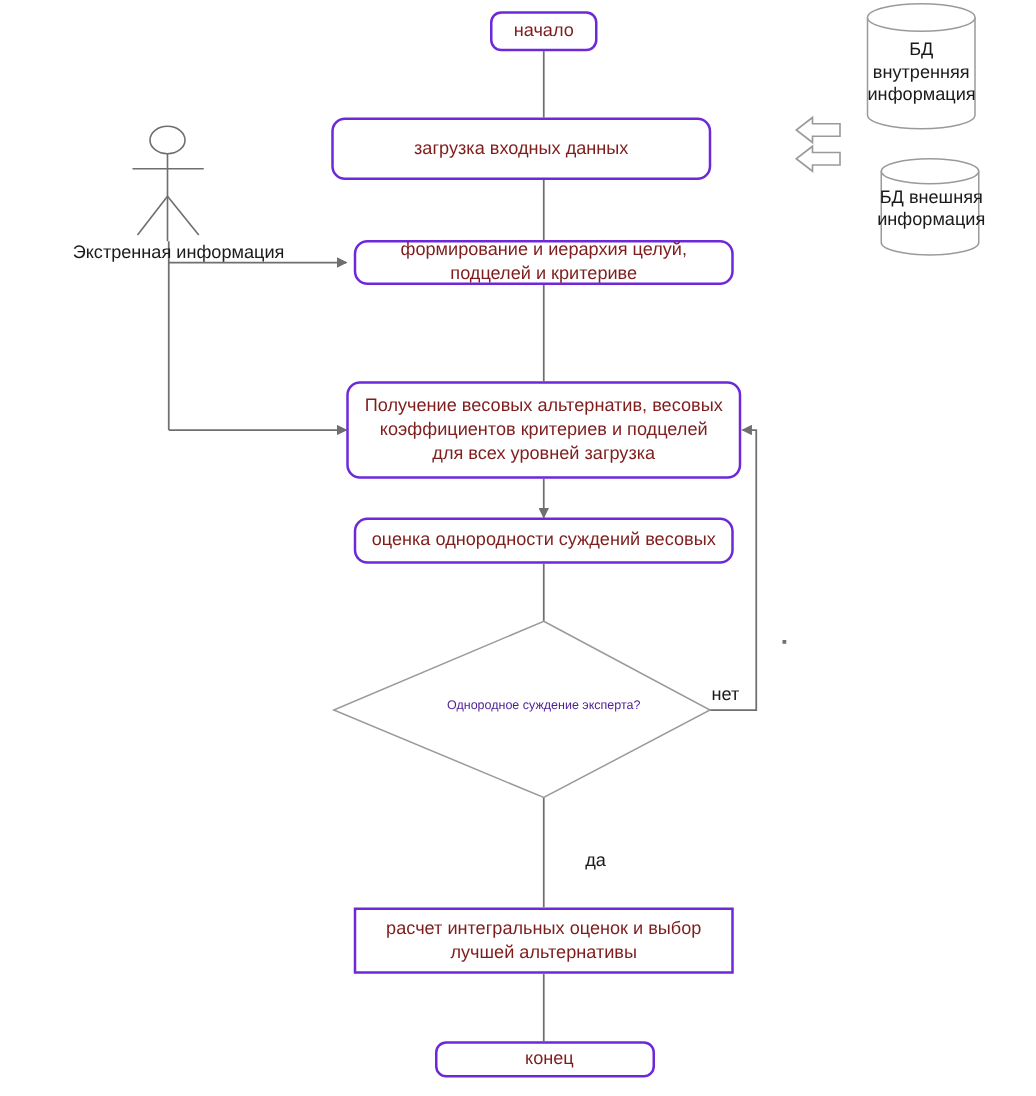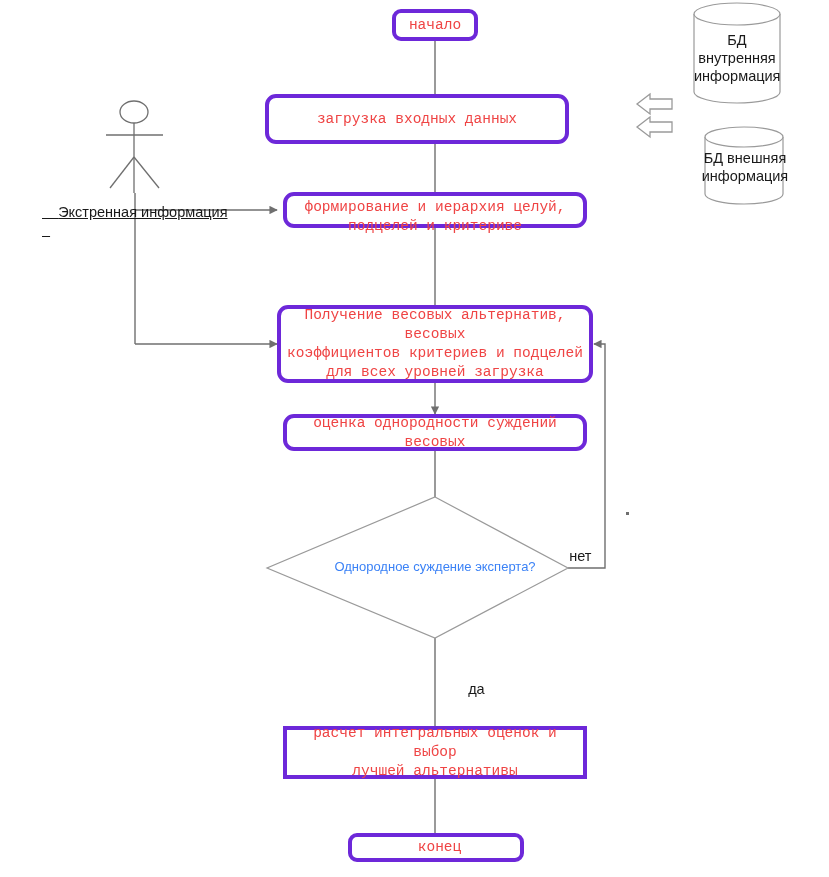--- a/index.html
+++ b/index.html
@@ -26,27 +26,26 @@
     height: 877px;
   }
   .node {
     position: absolute;
     box-sizing: border-box;
     display: flex;
     align-items: center;
     justify-content: center;
     text-align: center;
     background: #ffffff;
-    border: 4px solid #6d28d9;
+    border: 2px solid #6d28d9;
     font-size: 14.5px;
     line-height: 19px;
-    color: #ef4444;
+    color: #7f1d1d;
     padding: 2px 6px;
     z-index: 3;
-    font-family: Liberation Mono, monospace;
   }
   .rounded { border-radius: 11px; }
   .sharp { border-radius: 0; }
   .terminal { border-radius: 9px; }
   .node-text { display: block; width: 100%; }
 
   .label-free {
     position: absolute;
     font-size: 14.5px;
     line-height: 18px;
@@ -59,22 +58,22 @@
     text-align: center;
     font-size: 14.5px;
     line-height: 18px;
     color: #1a1a1a;
     z-index: 4;
     pointer-events: none;
   }
   .diamond-label {
     position: absolute;
     text-align: center;
-    font-size: 13px;
-    color: #3b82f6;
+    font-size: 10px;
+    color: #4c1d95;
     z-index: 4;
   }
   .dot-artifact {
     position: absolute;
     width: 3px;
     height: 3px;
     background: #6f6f6f;
     z-index: 2;
   }
 </style>
@@ -139,21 +138,21 @@
   </svg>
 
   <div class="node terminal" style="left:392px; top:9px; width:86px; height:32px;">
     <span class="node-text">начало</span>
   </div>
 
   <div class="node rounded" style="left:265px; top:94px; width:304px; height:50px;">
     <span class="node-text">загрузка входных данных</span>
   </div>
 
-  <div class="node rounded" style="left:283px; top:192px; width:304px; height:36px; flex-direction:column; justify-content:flex-start;">
+  <div class="node rounded" style="left:283px; top:192px; width:304px; height:36px; flex-direction:column; justify-content:center;">
     <span class="node-text">формирование и иерархия целуй,</span>
     <span class="node-text">подцелей и критериве</span>
   </div>
 
   <div class="node rounded" style="left:277px; top:305px; width:316px; height:78px; flex-direction:column; justify-content:center;">
     <span class="node-text">Получение весовых альтернатив, весовых</span>
     <span class="node-text">коэффициентов критериев и подцелей</span>
     <span class="node-text">для всех уровней загрузка</span>
   </div>
 
@@ -175,21 +174,21 @@
   </div>
 
   <div class="label-free" style="left:553px; top:529px;">
     <span>нет</span>
   </div>
 
   <div class="label-free" style="left:452px; top:662px;">
     <span>да</span>
   </div>
 
-  <div class="label-free" style="left:42px; top:185px;text-decoration:underline;">
+  <div class="label-free" style="left:42px; top:175px;">
     <span>Экстренная информация</span>
   </div>
 
   <div class="db-label" style="left:694px; top:31px; width:86px;">
     <span>БД</span><br>
     <span>внутренняя</span><br>
     <span>информация</span>
   </div>
 
   <div class="db-label" style="left:699px; top:149px; width:92px;">

